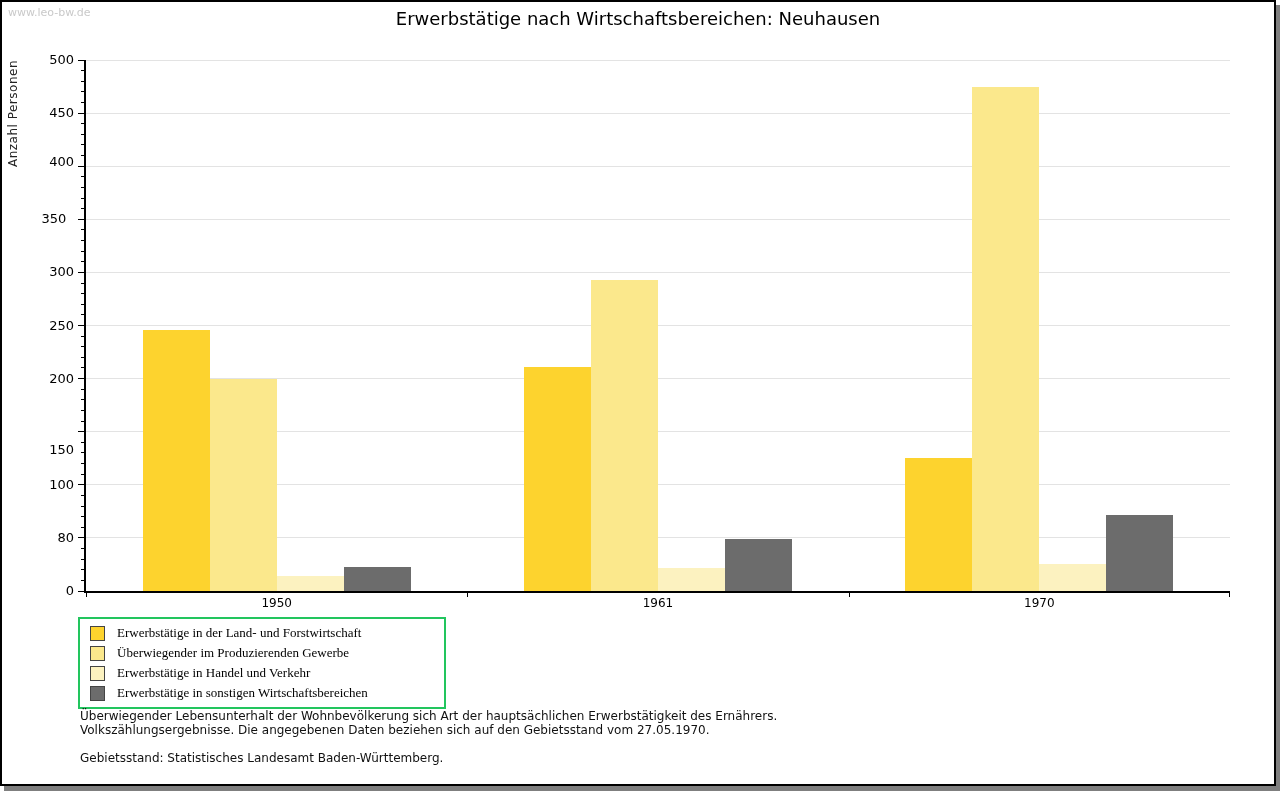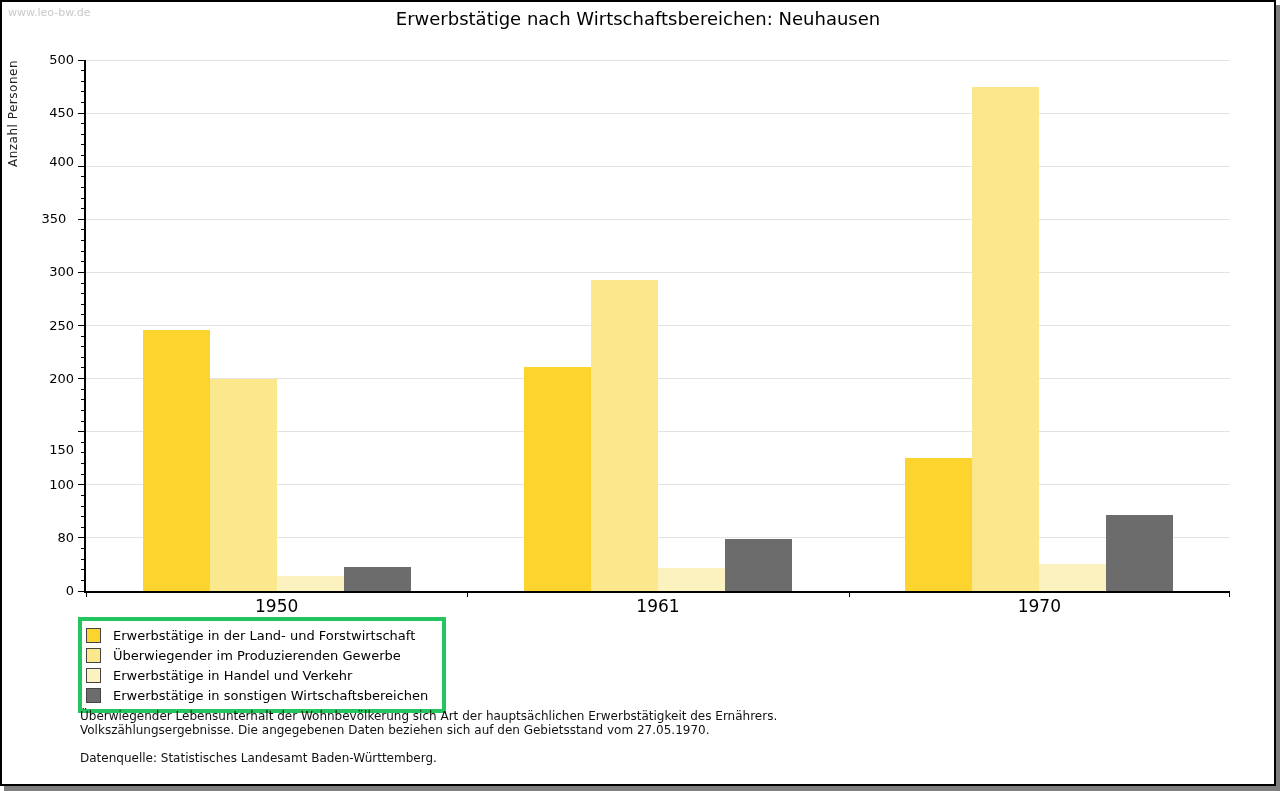--- a/index.html
+++ b/index.html
@@ -10,24 +10,24 @@
   .title{position:absolute;left:0;top:6px;width:100%;text-align:center;font-size:18px;color:#000;}
   .ylabel{position:absolute;left:4px;top:58px;writing-mode:vertical-rl;transform:rotate(180deg);
           font-size:12px;color:#222;letter-spacing:.5px;}
   .plot{position:absolute;left:82px;top:58px;width:1144px;height:531px;
         border-left:2px solid #000;border-bottom:2px solid #000;}
   .grid{position:absolute;left:0;width:100%;height:1px;background:#e3e3e3;}
   .ytick-major{position:absolute;left:-8px;width:6px;height:1px;background:#000;}
   .ytick-minor{position:absolute;left:-5px;width:3px;height:1px;background:#000;}
   .ylab{position:absolute;left:-52px;width:40px;text-align:right;font-size:13px;color:#000;}
   .xtick{position:absolute;top:100%;width:1px;height:6px;background:#000;}
-  .xlab{position:absolute;top:calc(100% + 5px);width:80px;text-align:center;font-size:17px;color:#000;}
+  .xlab{position:absolute;top:calc(100% + 5px);width:80px;text-align:center;font-size:12px;color:#000;}
   .bar{position:absolute;bottom:0;}
-  .legend{position:absolute;left:76px;top:615px;width:368px;border:4px solid #22c55e;
-          background:#fff;padding:4px 0;box-sizing:border-box;}
+  .legend{position:absolute;left:76px;top:615px;width:368px;border:2px solid #22c55e;
+          background:#fff;padding:4px 6px;box-sizing:border-box;font-family:Liberation Serif, serif;}
   .legend-row{display:flex;align-items:center;height:20px;}
   .swatch{width:13px;height:13px;border:1px solid #444;margin:0 12px 0 4px;flex:0 0 auto;}
   .legend-text{font-size:13px;color:#000;white-space:nowrap;}
   .footer{position:absolute;left:78px;top:707px;font-size:12px;color:#111;line-height:14px;}
   .footer .src{margin-top:14px;}
 </style>
 </head>
 <body>
 
 <div class="stage">
@@ -142,16 +142,16 @@
           <span class="legend-text">Erwerbstätige in Handel und Verkehr</span>
         </div>
         <div class="legend-row">
           <span class="swatch" style="background: rgb(108, 108, 108);"></span>
           <span class="legend-text">Erwerbstätige in sonstigen Wirtschaftsbereichen</span>
         </div>
       </div>
     <div class="footer">
       <div>Überwiegender Lebensunterhalt der Wohnbevölkerung sich Art der hauptsächlichen Erwerbstätigkeit des Ernährers.</div>
       <div>Volkszählungsergebnisse. Die angegebenen Daten beziehen sich auf den Gebietsstand vom 27.05.1970.</div>
-      <div class="src">Datenquelle: Statistisches Landesamt Baden-Württemberg.</div>
+      <div class="src">Gebietsstand: Statistisches Landesamt Baden-Württemberg.</div>
     </div>
   </div>
 </div>
 
 </body></html>

